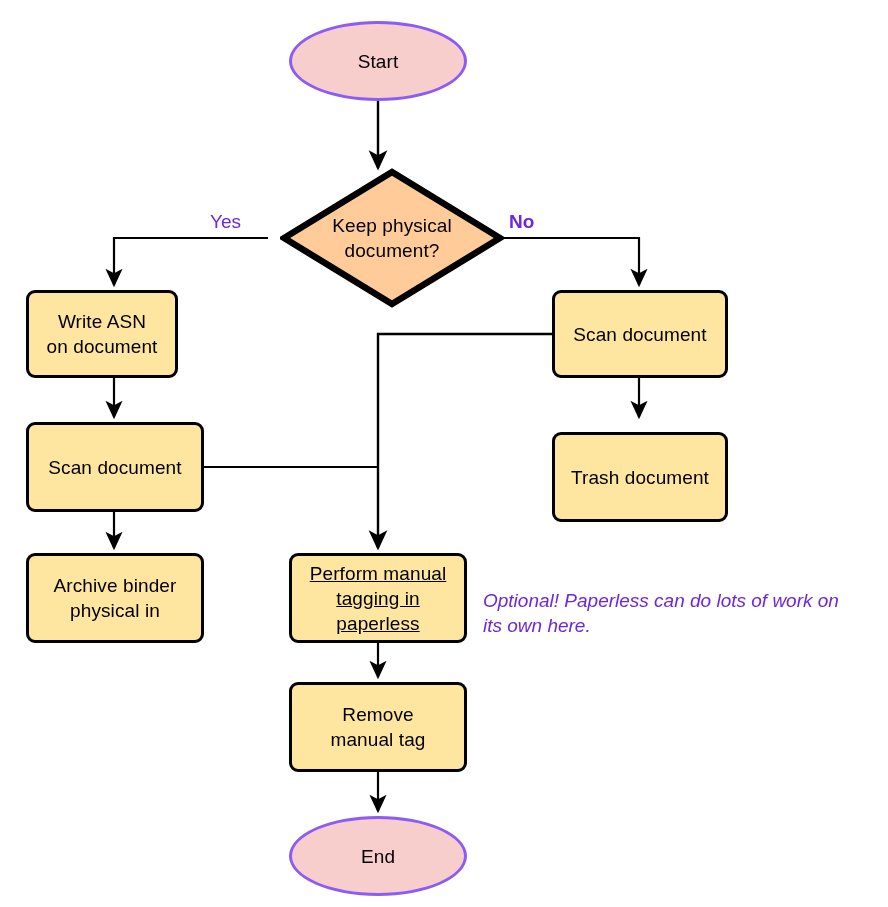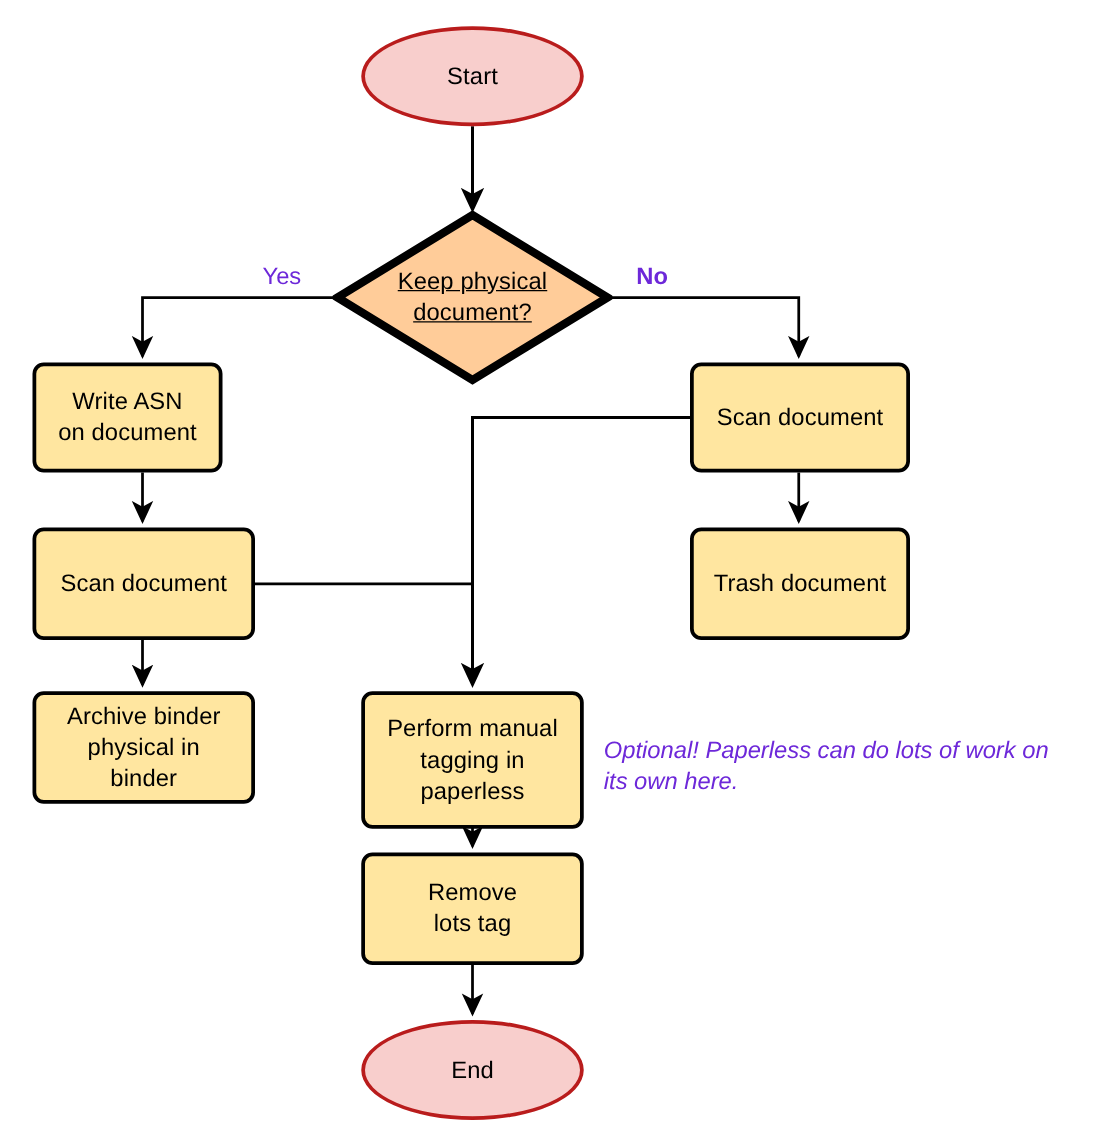--- a/index.html
+++ b/index.html
@@ -31,21 +31,21 @@
     align-items: center;
     justify-content: center;
     text-align: center;
     color: #000000;
     font-size: 19px;
     line-height: 25px;
     letter-spacing: 0.1px;
     z-index: 2;
   }
   .node-terminal {
-    border: 3px solid #b91c1c;
+    border: 3px solid #8b5cf6;
     border-radius: 50%;
     background: #f8cecc;
   }
   .node-process {
     border: 3px solid #000000;
     border-radius: 9px;
     background: #ffe6a0;
   }
   .node-decision {
     background: transparent;
@@ -110,21 +110,21 @@
 
     <path d="M 378 643 L 378 677" fill="none" stroke="#000000" stroke-width="2.2" marker-end="url(#arrowhead)"></path>
 
     <path d="M 378 772 L 378 811" fill="none" stroke="#000000" stroke-width="2.2" marker-end="url(#arrowhead)"></path>
   </svg>
 
   <div class="node node-terminal" style="left:289px; top:21px; width:178px; height:80px;">
     <span>Start</span>
   </div>
 
-  <div class="node node-decision" style="left:266px; top:168px; width:224px; height:140px;text-decoration:underline;">
+  <div class="node node-decision" style="left:280px; top:168px; width:224px; height:140px;">
     <svg class="decision-shape" viewBox="0 0 224 140" preserveAspectRatio="none" xmlns="http://www.w3.org/2000/svg">
       <polygon points="112,4 220,70 112,136 4,70" fill="#ffcc99" stroke="#000000" stroke-width="6.5" stroke-linejoin="miter"></polygon>
     </svg>
     <div class="decision-label">
       <div>Keep physical</div>
       <div>document?</div>
     </div>
   </div>
 
   <div class="edge-label" style="left:210px; top:211px;">Yes</div>
@@ -138,44 +138,43 @@
   </div>
 
   <div class="node node-process" style="left:26px; top:422px; width:178px; height:90px;">
     <span>Scan document</span>
   </div>
 
   <div class="node node-process" style="left:26px; top:553px; width:178px; height:90px;">
     <div>
       <div>Archive binder</div>
       <div>physical in</div>
-      <div>binder</div>
     </div>
   </div>
 
   <div class="node node-process" style="left:552px; top:290px; width:176px; height:88px;">
     <span>Scan document</span>
   </div>
 
-  <div class="node node-process" style="left:552px; top:422px; width:176px; height:90px;">
+  <div class="node node-process" style="left:552px; top:432px; width:176px; height:90px;">
     <span>Trash document</span>
   </div>
 
-  <div class="node node-process" style="left:289px; top:553px; width:178px; height:110px;">
+  <div class="node node-process" style="left:289px; top:553px; width:178px; height:90px;text-decoration:underline;">
     <div>
       <div>Perform manual</div>
       <div>tagging in</div>
       <div>paperless</div>
     </div>
   </div>
 
   <div class="node node-process" style="left:289px; top:682px; width:178px; height:90px;">
     <div>
       <div>Remove</div>
-      <div>lots tag</div>
+      <div>manual tag</div>
     </div>
   </div>
 
   <div class="node node-terminal" style="left:289px; top:816px; width:178px; height:80px;">
     <span>End</span>
   </div>
 
   <div class="annotation" style="left:483px; top:588px; width:400px;">
     <div>Optional! Paperless can do lots of work on</div>
     <div>its own here.</div>

